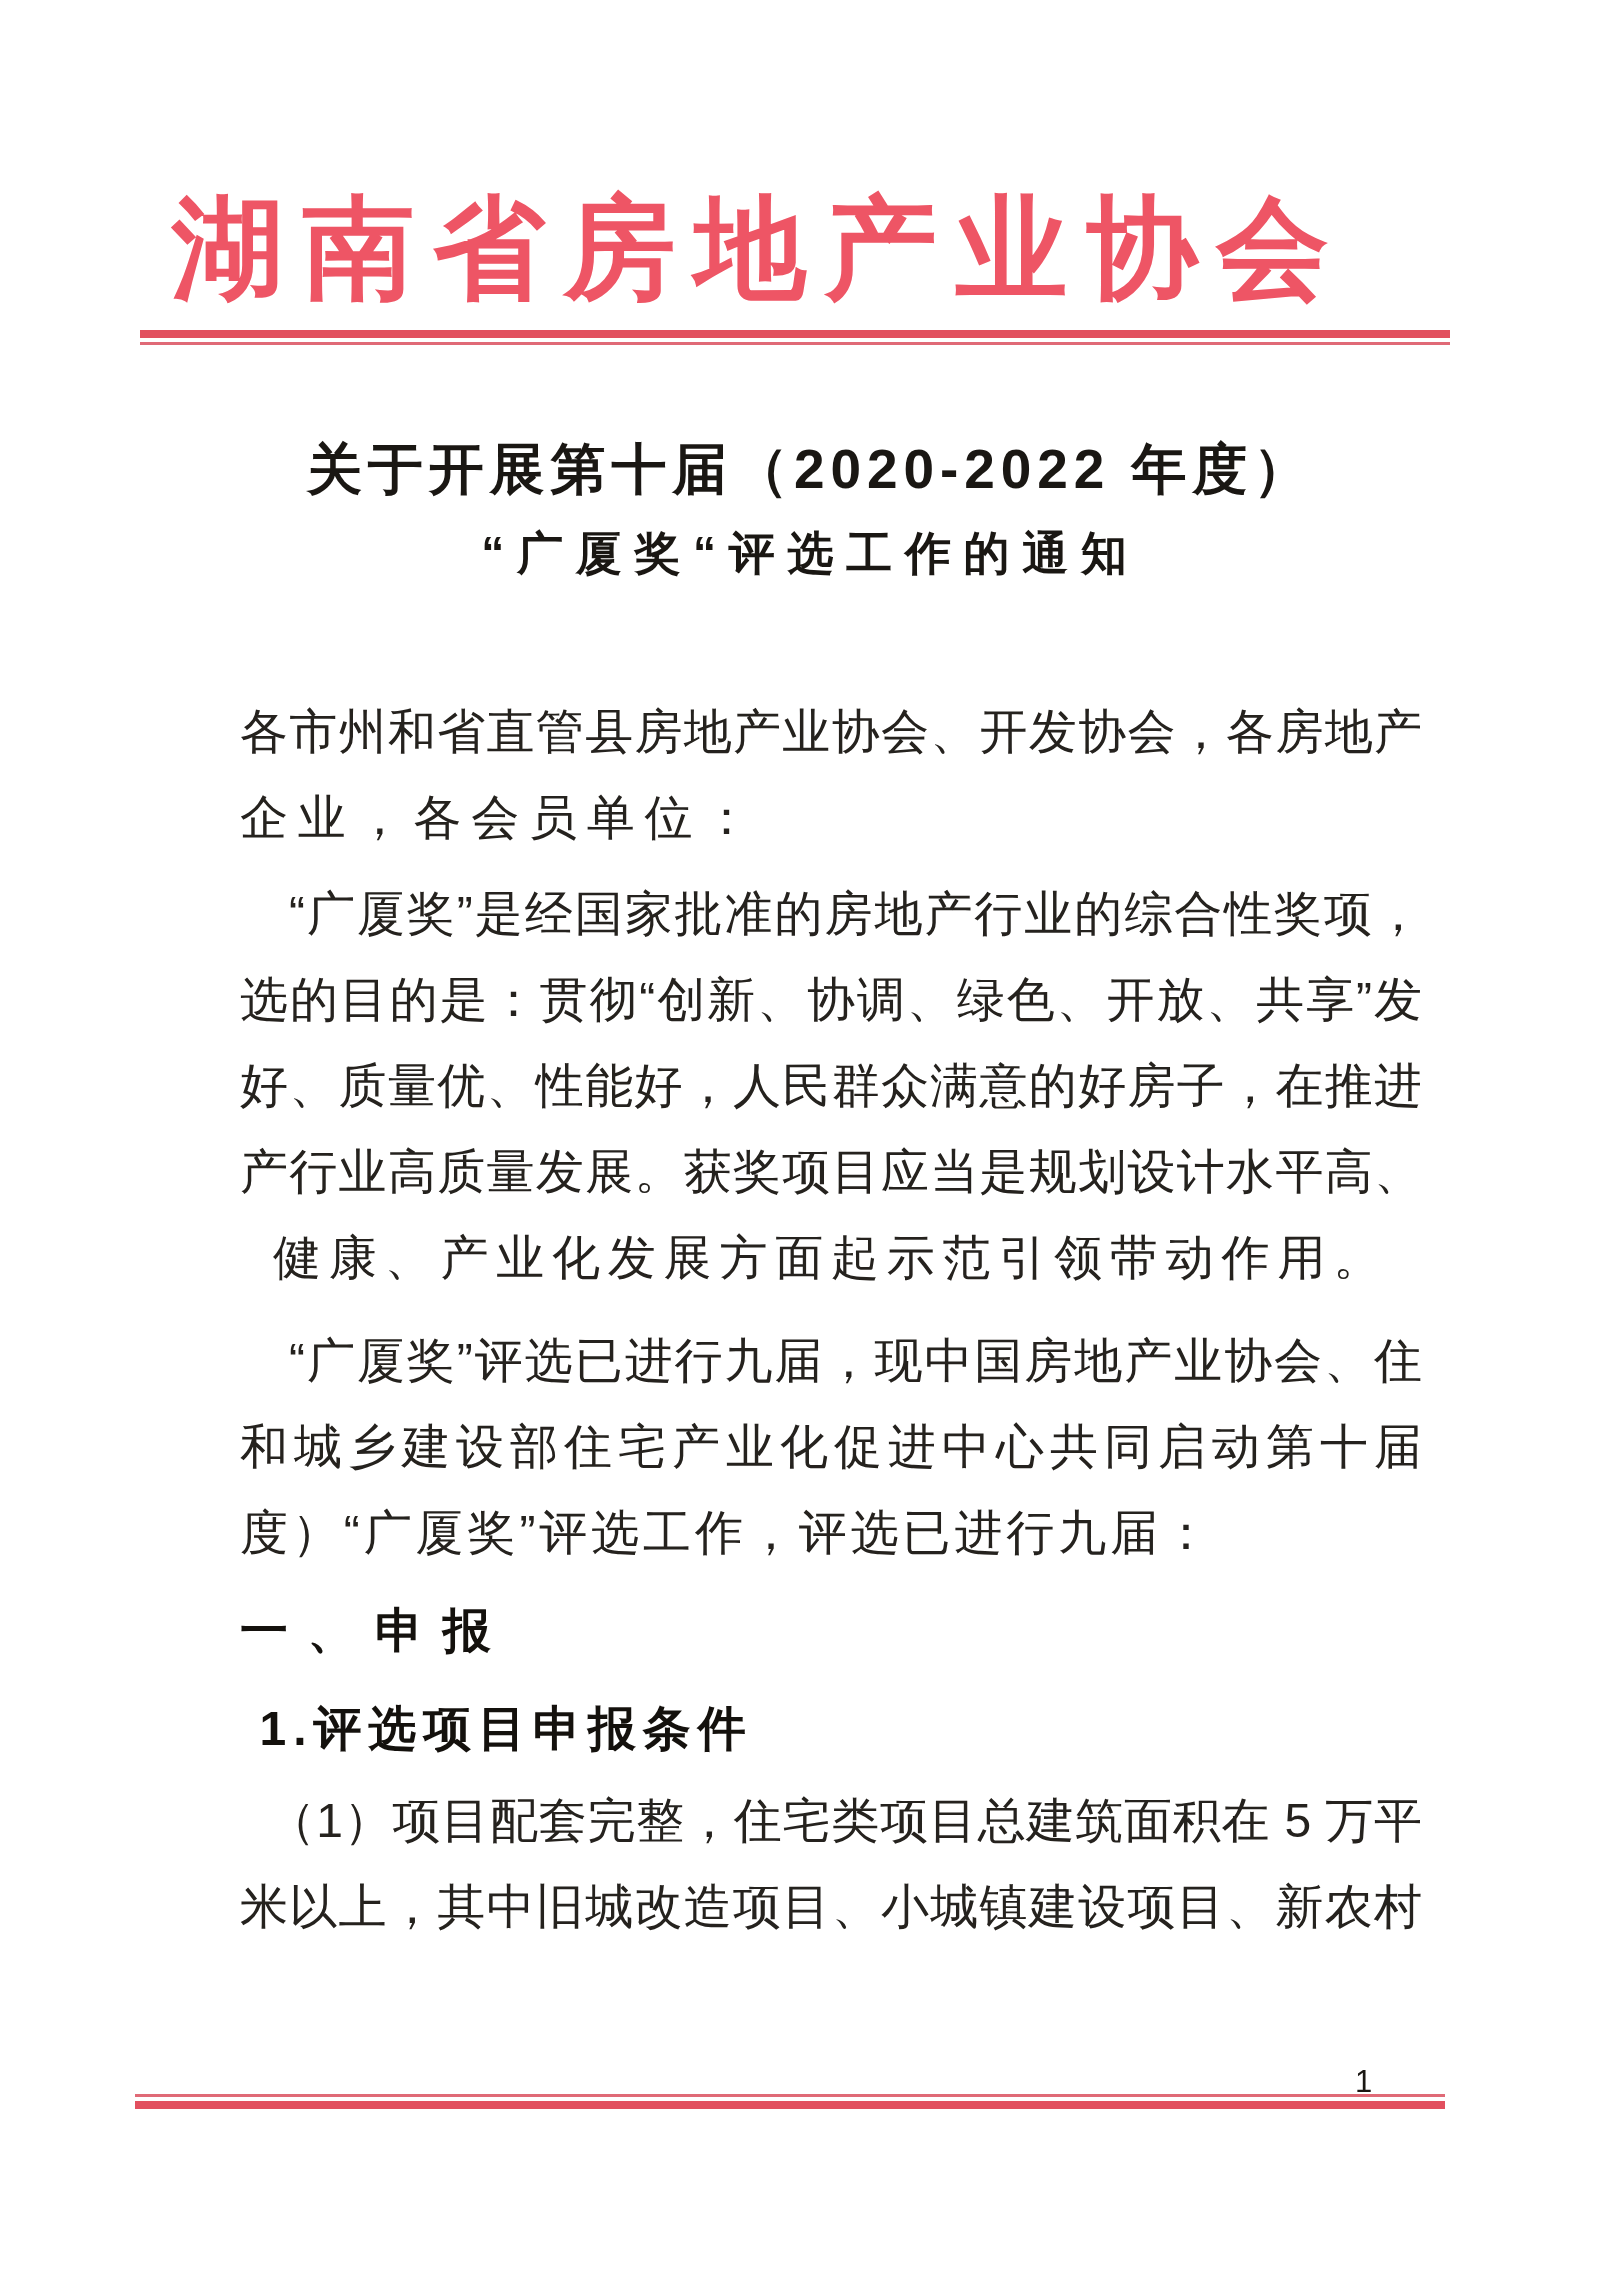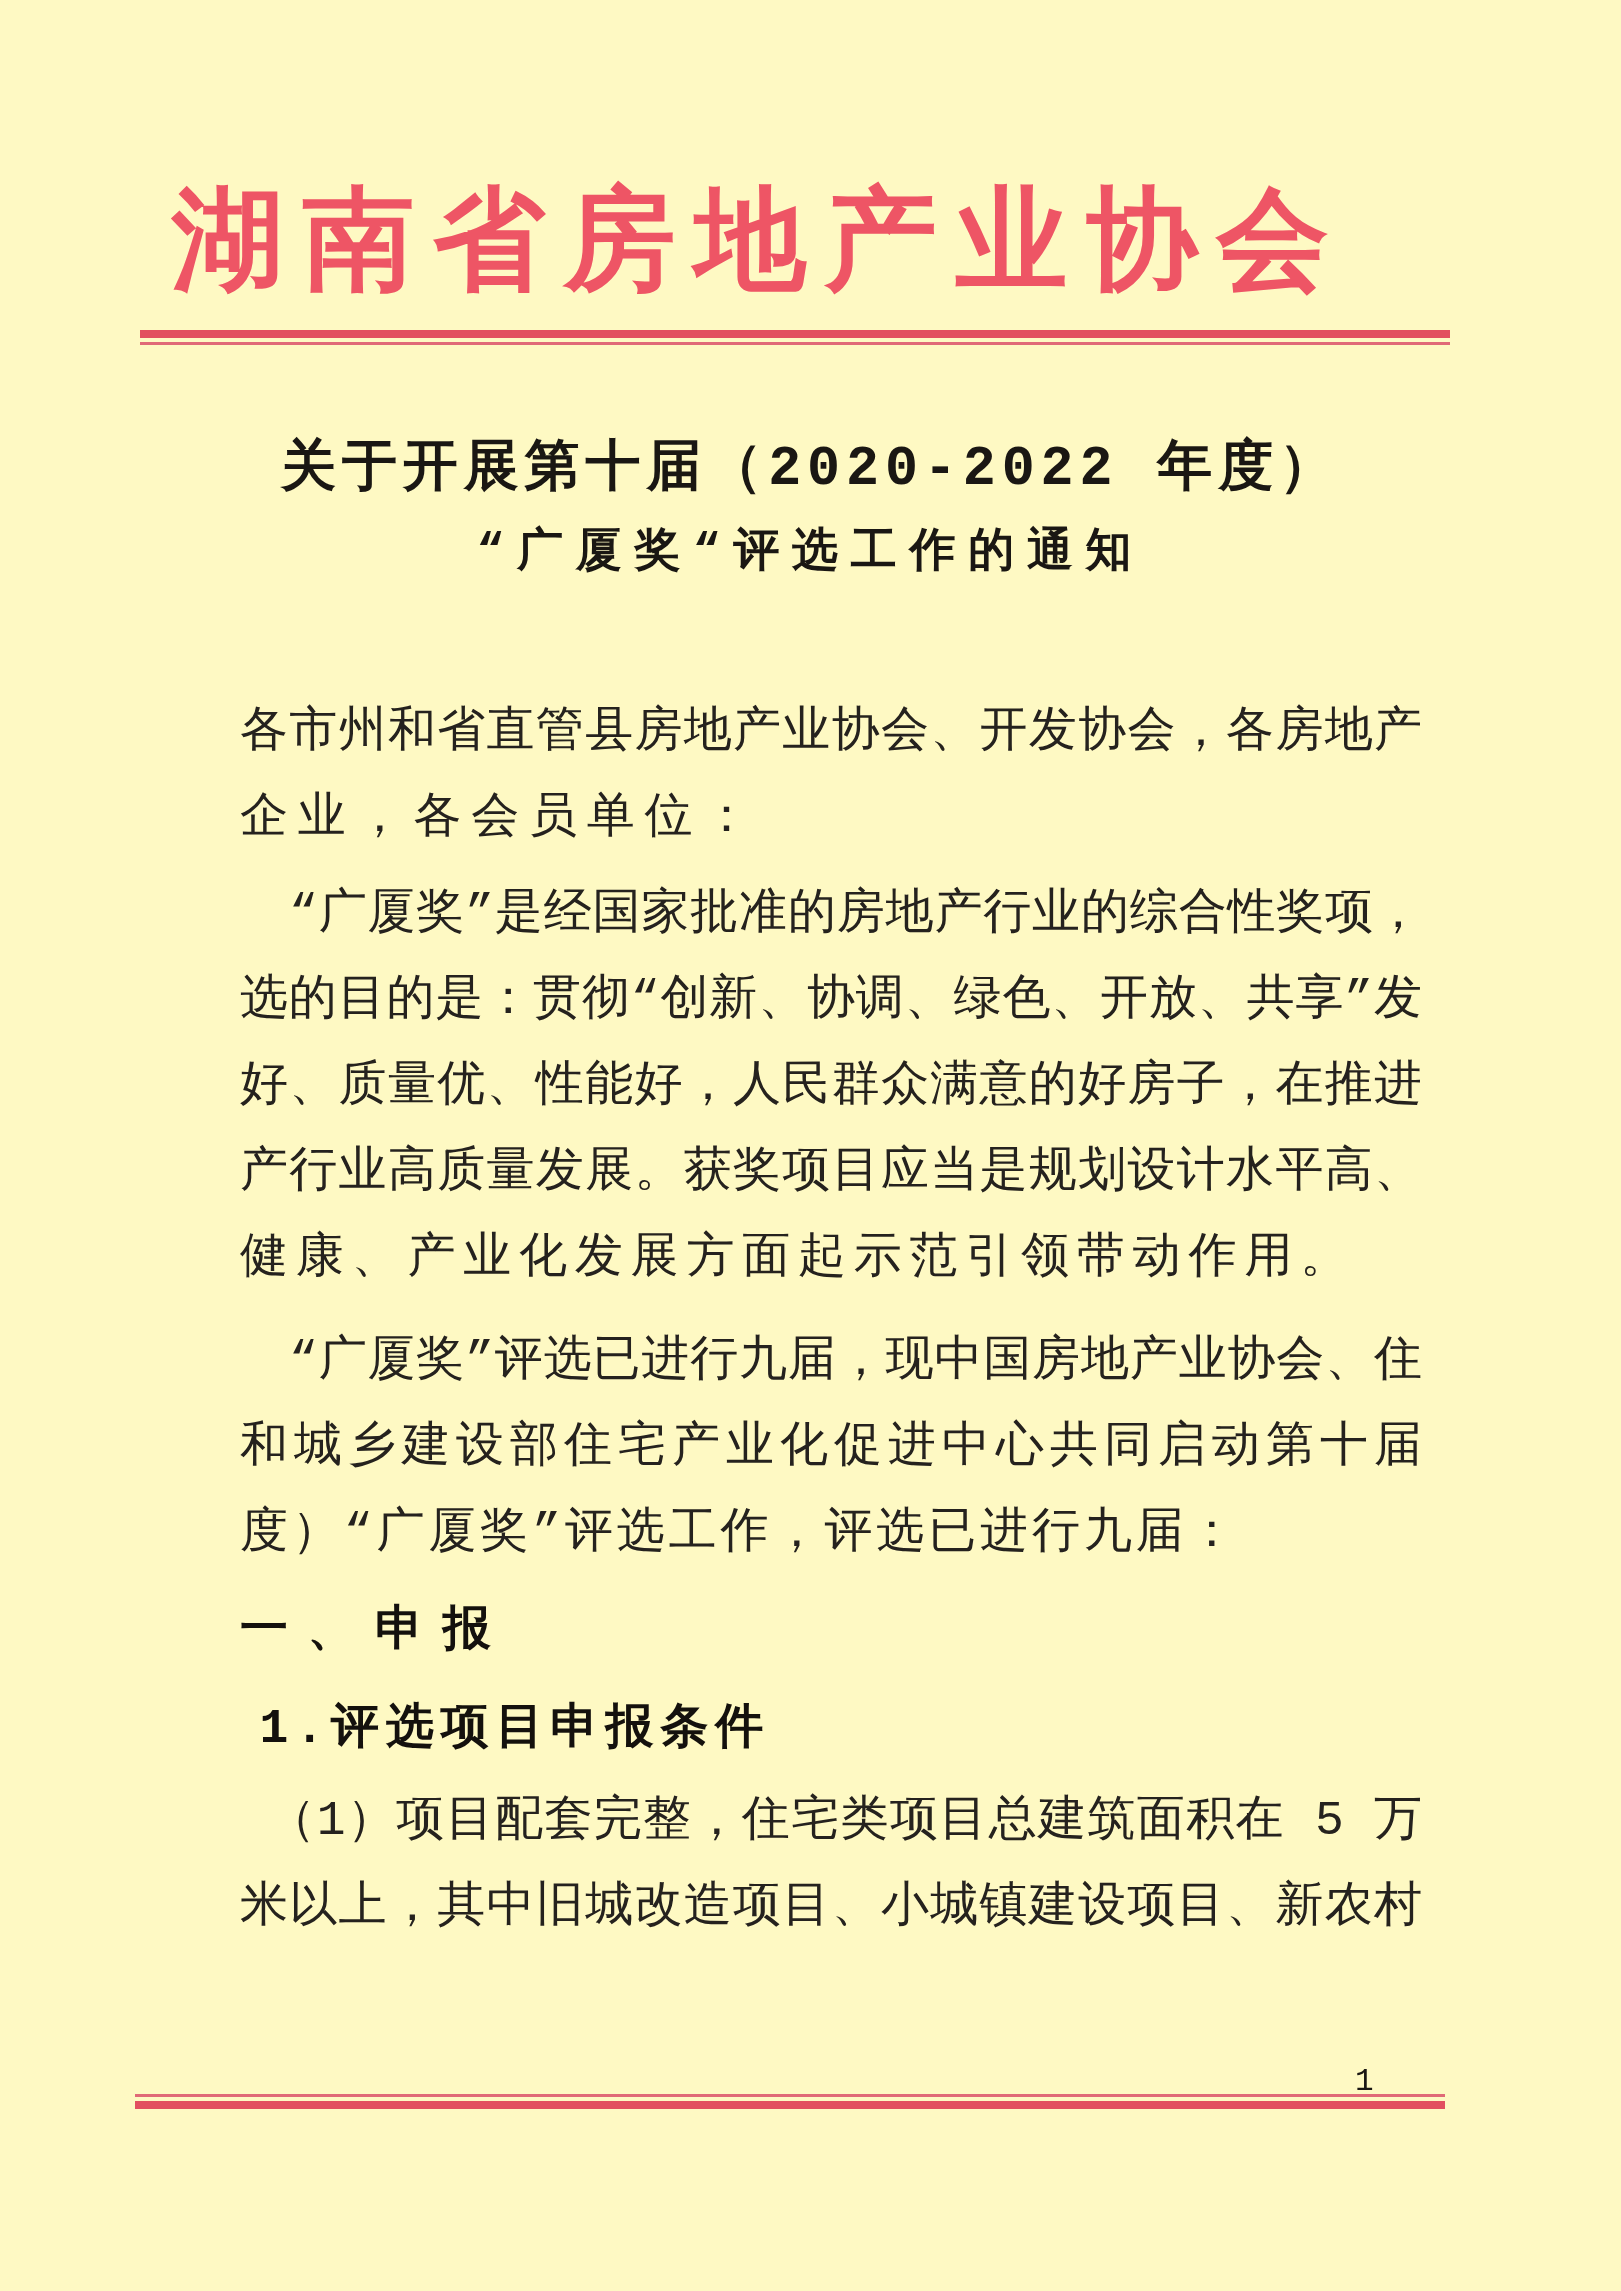--- a/index.html
+++ b/index.html
@@ -5,23 +5,23 @@
   html, body {
     margin: 0;
     padding: 0;
     background: #888;
   }
   .page {
     position: relative;
     width: 1621px;
     height: 2292px;
     margin: 0 auto;
-    background: #fef9c3;
+    background: #ffffff;
     overflow: hidden;
-    font-family: Liberation Mono, monospace;
+    font-family: Liberation Sans, sans-serif;
     color: #262320;
   }
   
   .org-title {
     position: absolute;
     top: 184px;
     left: 0;
     width: 100%;
     text-align: center;
     transform: translateX(-51px);
@@ -76,21 +76,21 @@
   }
   .ln.full {
     text-align: justify;
     text-align-last: justify;
   }
   .ln.end { text-align: left; }
   .ln.ind      { text-indent: 49px; }
   .ln.ind-sm   { text-indent: 19.6px; }
   .ln.ind-md   { text-indent: 27.4px; }
   .ln.sp-10 { letter-spacing: 9.8px; }
-  .ln.sp-8  { letter-spacing: 7.8px; }
+  .ln.sp-8  { letter-spacing: 7.8px; text-align: center; }
   .ln.sp-7  { letter-spacing: 6.9px; }
   .ln.sp-4  { letter-spacing: 3.9px; }
   .ln.sp-20 { letter-spacing: 19.6px; }
   .ln.gap-10 { margin-top: 9.8px; }
   .ln.gap-18 { margin-top: 17.6px; }
   .ln.gap-12 { margin-top: 11.8px; }
   .ln.gap-6  { margin-top: 5.9px; }
   .ln.heading {
     font-weight: bold;
     color: #14110d;

